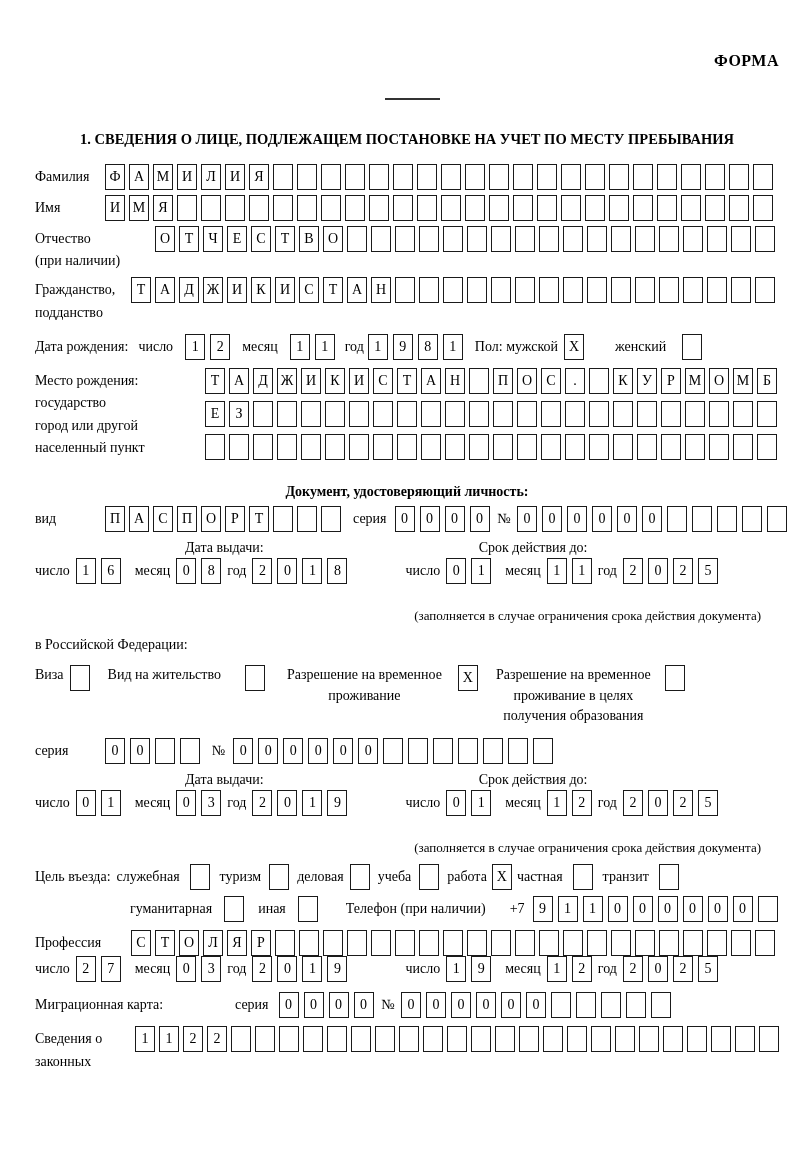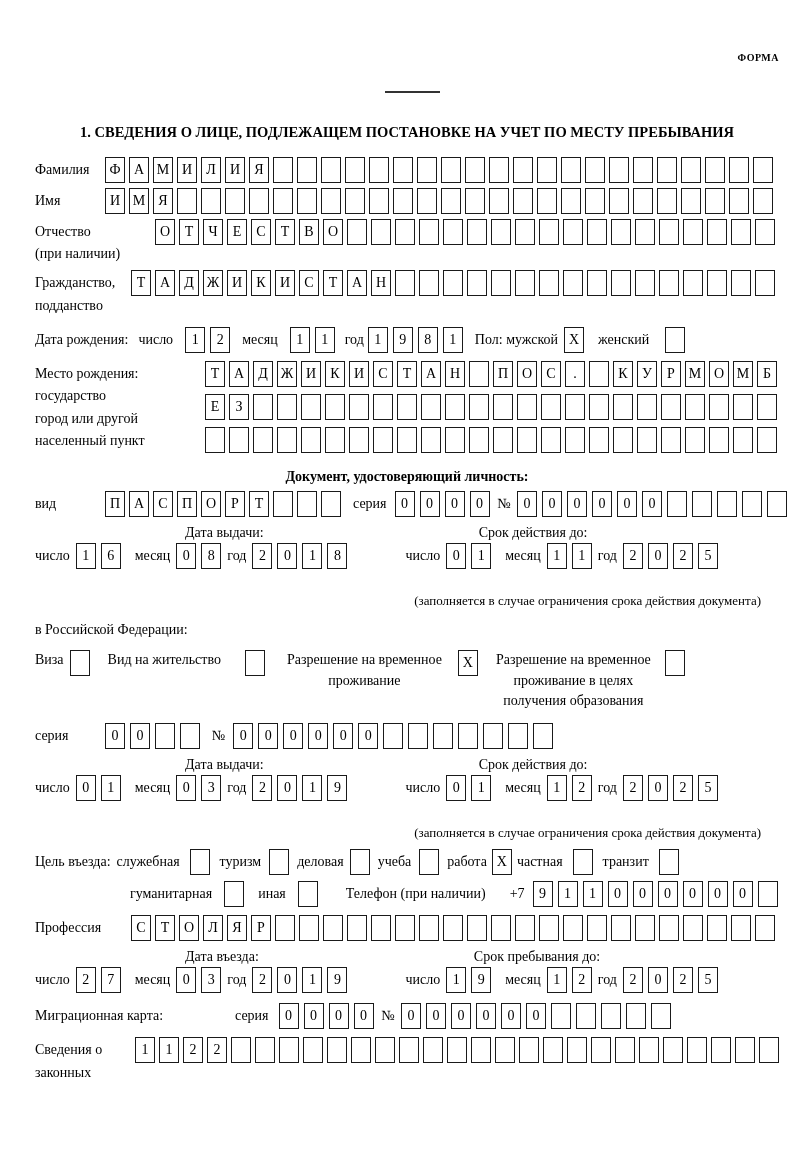--- a/index.html
+++ b/index.html
@@ -8,21 +8,21 @@
     width:800px; height:1163px; overflow:hidden;
     color:#000;
     font-family:"Liberation Serif","DejaVu Serif",serif;
     font-size:14px;
   }
   .page { width:800px; height:1163px; padding:36px 21px 0 35px; }
 
   
   .annex { margin-left:585px; font-size:13px; line-height:1.4; }
   .annex .gap { height:4px; }
-  .forma { text-align:right; font-weight:bold; font-size:10px; margin-top:16px; letter-spacing:.5px; }
+  .forma { text-align:right; font-weight:bold; font-size:16px; margin-top:16px; letter-spacing:.5px; }
 
   .title { text-align:center; font-weight:bold; font-size:15px; line-height:1.5; margin-top:14px; }
   .title .uline { display:inline-block; width:55px; border-bottom:2px solid #333; height:14px; margin-left:10px; }
 
   .sec-head { text-align:center; font-weight:bold; font-size:14.5px; margin-top:24px; margin-bottom:16px; }
 
   
   .row { display:flex; align-items:flex-start; margin-bottom:5px; }
   .vrow { display:flex; align-items:center; }
   .lbl { font-size:14px; line-height:1.35; padding-top:4px; }
@@ -45,21 +45,21 @@
   
   .dgroup { display:flex; align-items:center; gap:6px; font-size:14px; }
   .dgroup .boxes { gap:5px; }
   .date-heads { display:flex; font-size:14px; margin-top:8px; margin-bottom:2px; }
   .date-heads span:first-child { margin-left:150px; }
   .date-heads span:last-child { margin-left:215px; }
   .dates-row { display:flex; margin-bottom:2px; }
   .dates-row .right { margin-left:58px; }
   .note-right { text-align:right; font-size:13px; padding-right:18px; margin-bottom:8px;margin-top:24px; }
 
-  .center-bold { text-align:center; font-weight:bold; font-size:14px; margin:16px 0 6px 0; }
+  .center-bold { text-align:center; font-weight:bold; font-size:14px; margin:24px 0 6px 0; }
 
   .plain { font-size:14px; line-height:1.8; }
 
   
   .perm-row { display:flex; align-items:flex-start; margin-top:8px; margin-bottom:12px; }
   .perm-lbl { text-align:center; font-size:14px; line-height:1.45; }
   .perm-row .boxes { margin-top:0; }
 </style>
 </head>
 <body>
@@ -232,21 +232,21 @@
     <div class="boxes" style="margin-left:4px;gap:5px;">
         <div class="cell">1</div>
         <div class="cell">9</div>
         <div class="cell">8</div>
         <div class="cell">1</div>
       </div>
     <span style="margin-left:12px;">Пол: мужской</span>
     <div class="boxes" style="margin-left:6px;">
         <div class="cell">X</div>
       </div>
-    <span style="margin-left:14px;">женский</span>
+    <span style="margin-left:31px;">женский</span>
     <div class="boxes" style="margin-left:16px;">
         <div class="cell"></div>
       </div>
   </div>
 
   <div class="row">
     <div class="lblblock w170">
       <div>Место рождения:</div>
       <div>государство</div>
       <div>город или другой</div>
@@ -602,24 +602,20 @@
         <div class="cell"></div>
         <div class="cell"></div>
         <div class="cell"></div>
         <div class="cell"></div>
         <div class="cell"></div>
         <div class="cell"></div>
         <div class="cell"></div>
       </div>
   </div>
 
-  <div class="date-heads">
-    <span>Дата въезда:</span>
-    <span>Срок пребывания до:</span>
-  </div>
   <div class="dates-row">
     <div class="dgroup">
       <span>число</span>
       <div class="boxes">
           <div class="cell">2</div>
           <div class="cell">7</div>
         </div>
       <span style="margin-left:8px;">месяц</span>
       <div class="boxes">
           <div class="cell">0</div>

